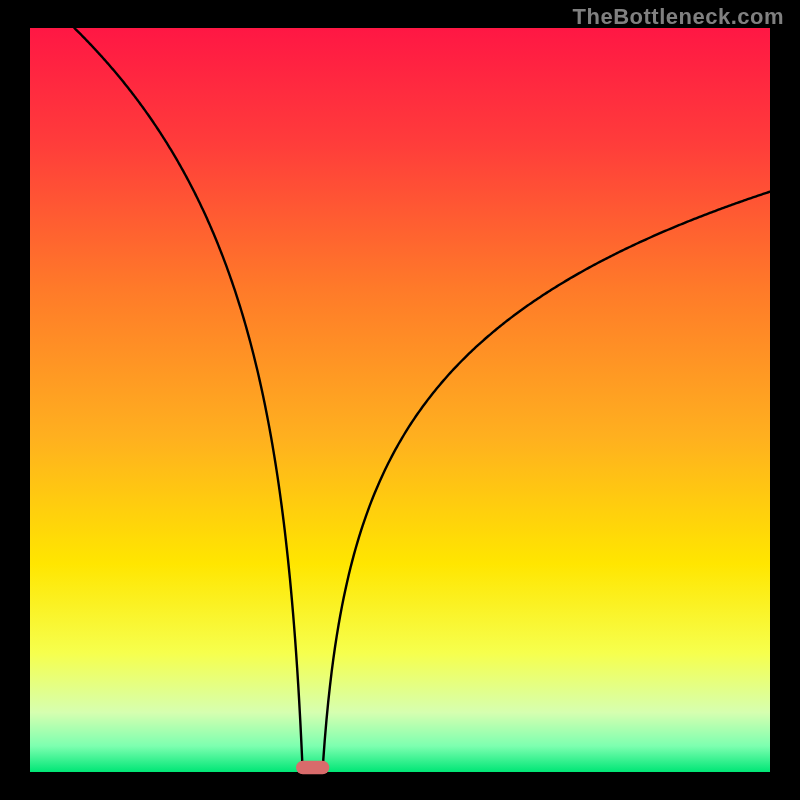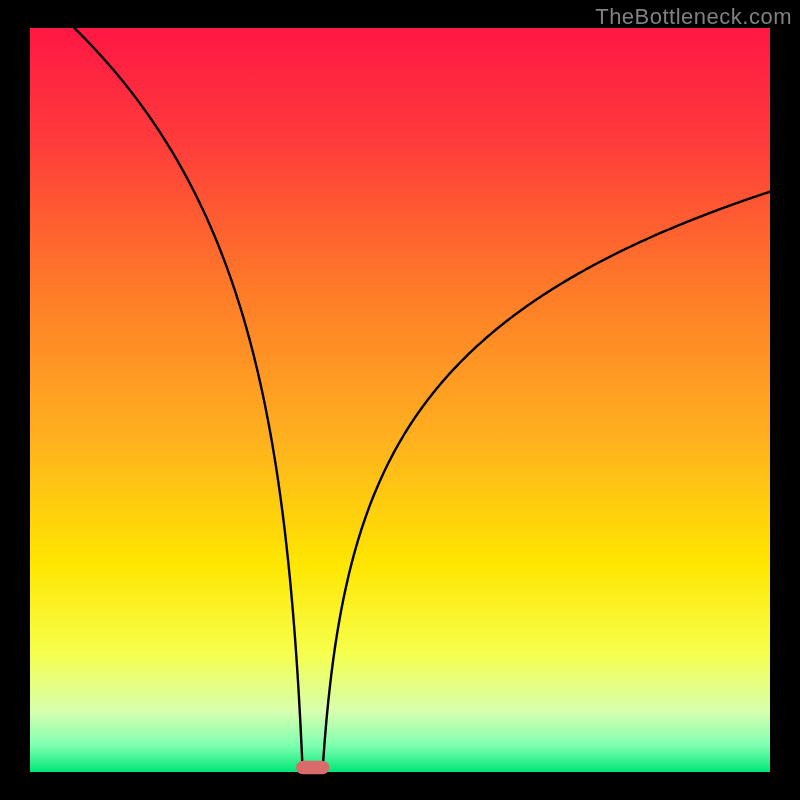--- a/index.html
+++ b/index.html
@@ -7,24 +7,24 @@
     padding: 0;
     width: 800px;
     height: 800px;
     background: #000;
     font-family: Arial, Helvetica, sans-serif;
     overflow: hidden;
   }
   .watermark {
     position: absolute;
     top: 4px;
-    right: 8px;
+    right: 16px;
     color: #808080;
     font-size: 22px;
-    font-weight: 400;
+    font-weight: 700;
     letter-spacing: 0.5px;
     z-index: 10;
   }
   .plot-wrap {
     position: absolute;
     left: 0;
     top: 0;
     width: 800px;
     height: 800px;
     background: #000;

